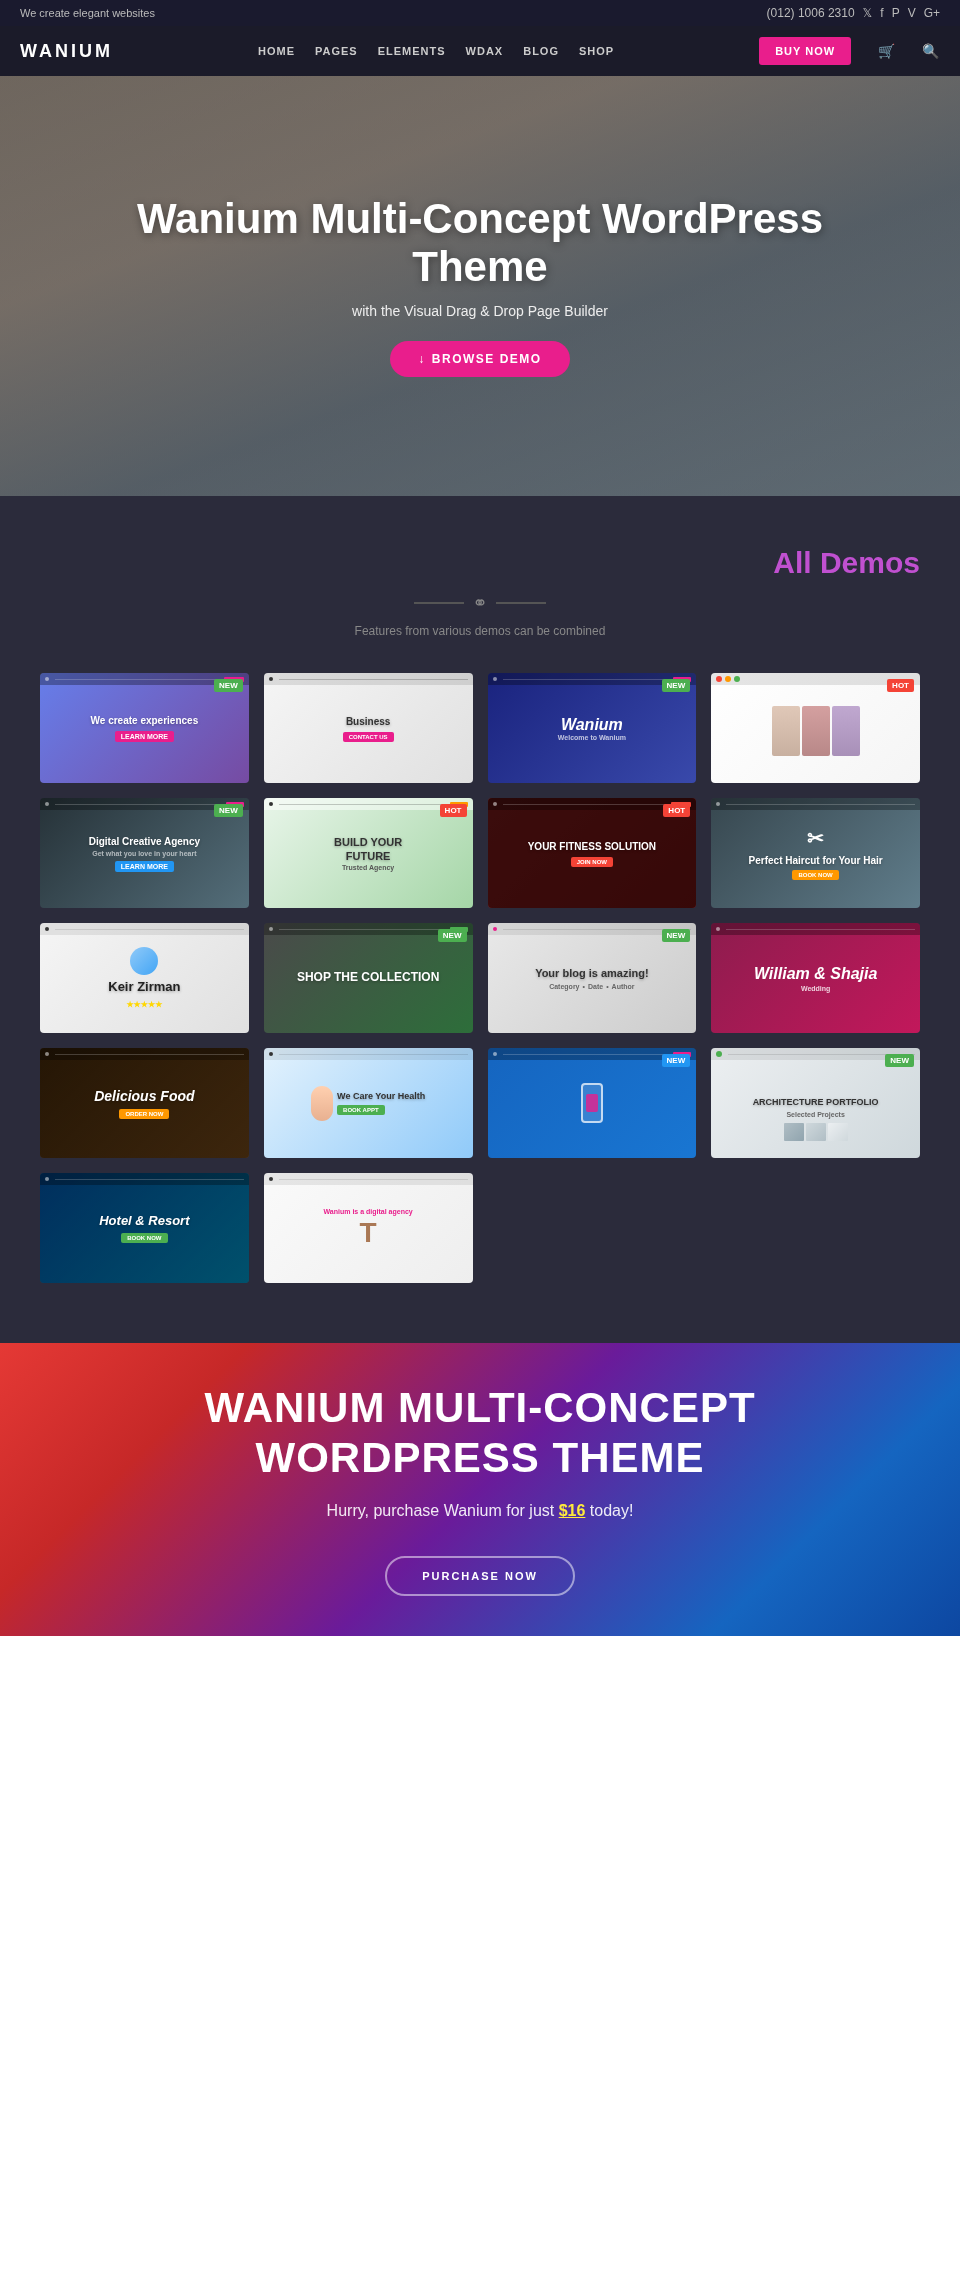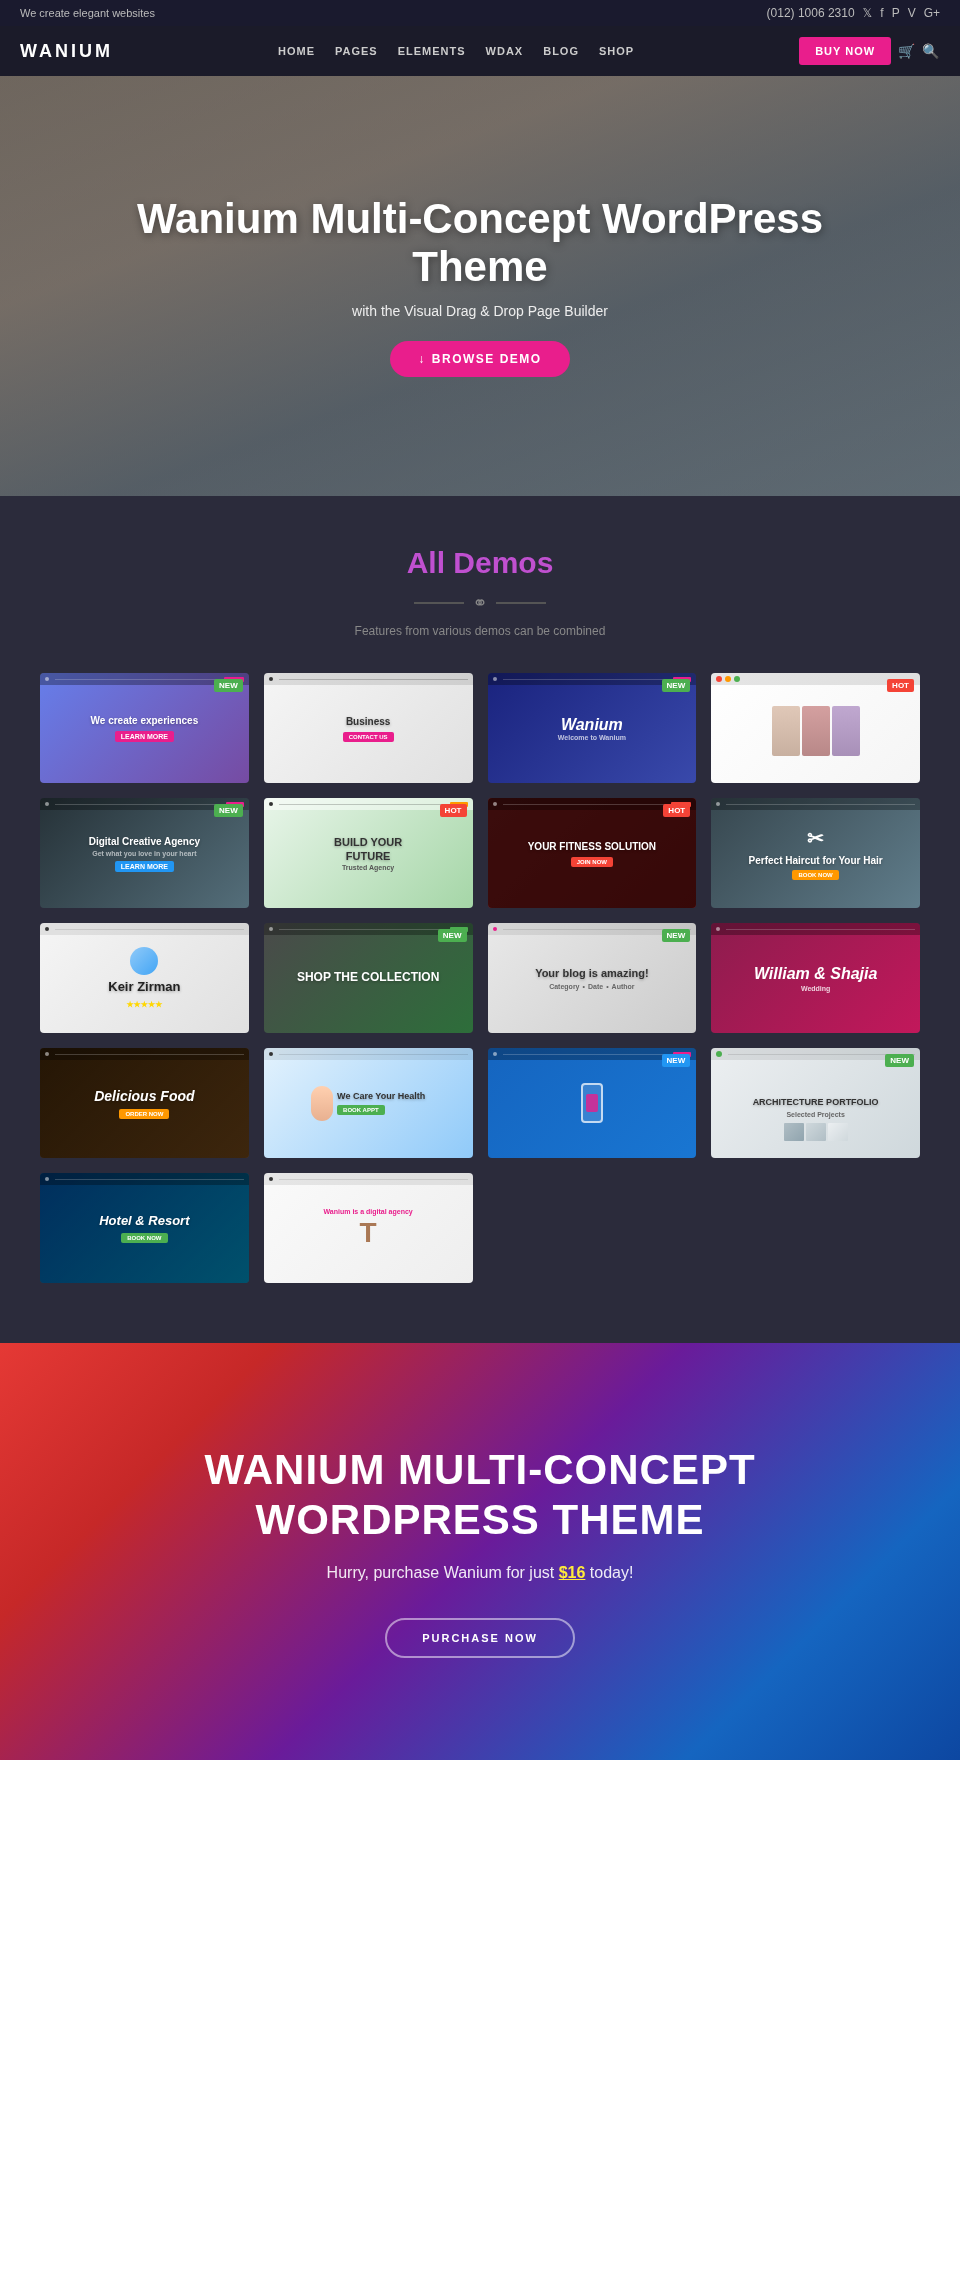--- a/index.html
+++ b/index.html
@@ -45,21 +45,21 @@
     .navbar-nav a {
       color: #ccc;
       text-decoration: none;
       font-size: 11px;
       font-weight: 600;
       letter-spacing: 1px;
       text-transform: uppercase;
     }
     .navbar-actions {
       display: flex;
-      gap: 2px;
+      gap: 22px;
       align-items: center;
     }
     .btn-buy-now {
       background: #e91e8c;
       color: #fff;
       border: none;
       padding: 8px 16px;
       font-size: 11px;
       font-weight: 700;
       letter-spacing: 1px;
@@ -143,20 +143,21 @@
       padding: 50px 40px 60px;
     }
     .demos-header {
       text-align: center;
       margin-bottom: 35px;
     }
     .demos-title {
       font-size: 30px;
       font-weight: 700;
       color: #c050d0;
+      text-align: right;
     }
     .demos-divider {
       display: flex;
       align-items: center;
       justify-content: center;
       margin: 12px 0 10px;
       gap: 8px;
     }
     .demos-divider-line {
       height: 2px;
@@ -238,21 +239,21 @@
     .demo-mini-text {
       font-size: 10px;
       font-weight: 800;
       line-height: 1.3;
       text-shadow: 0 1px 3px rgba(0,0,0,0.3);
     }
 
     
     .cta-section {
       background: linear-gradient(135deg, #e53935 0%, #c62828 20%, #6a1b9a 50%, #1565c0 80%, #0d47a1 100%);
-      padding: 102px 40px;
+      padding: 40px 40px;
       text-align: center;
       color: #fff;
     }
     .cta-title {
       font-size: 42px;
       font-weight: 900;
       letter-spacing: 1px;
       line-height: 1.2;
       text-transform: uppercase;
     }

